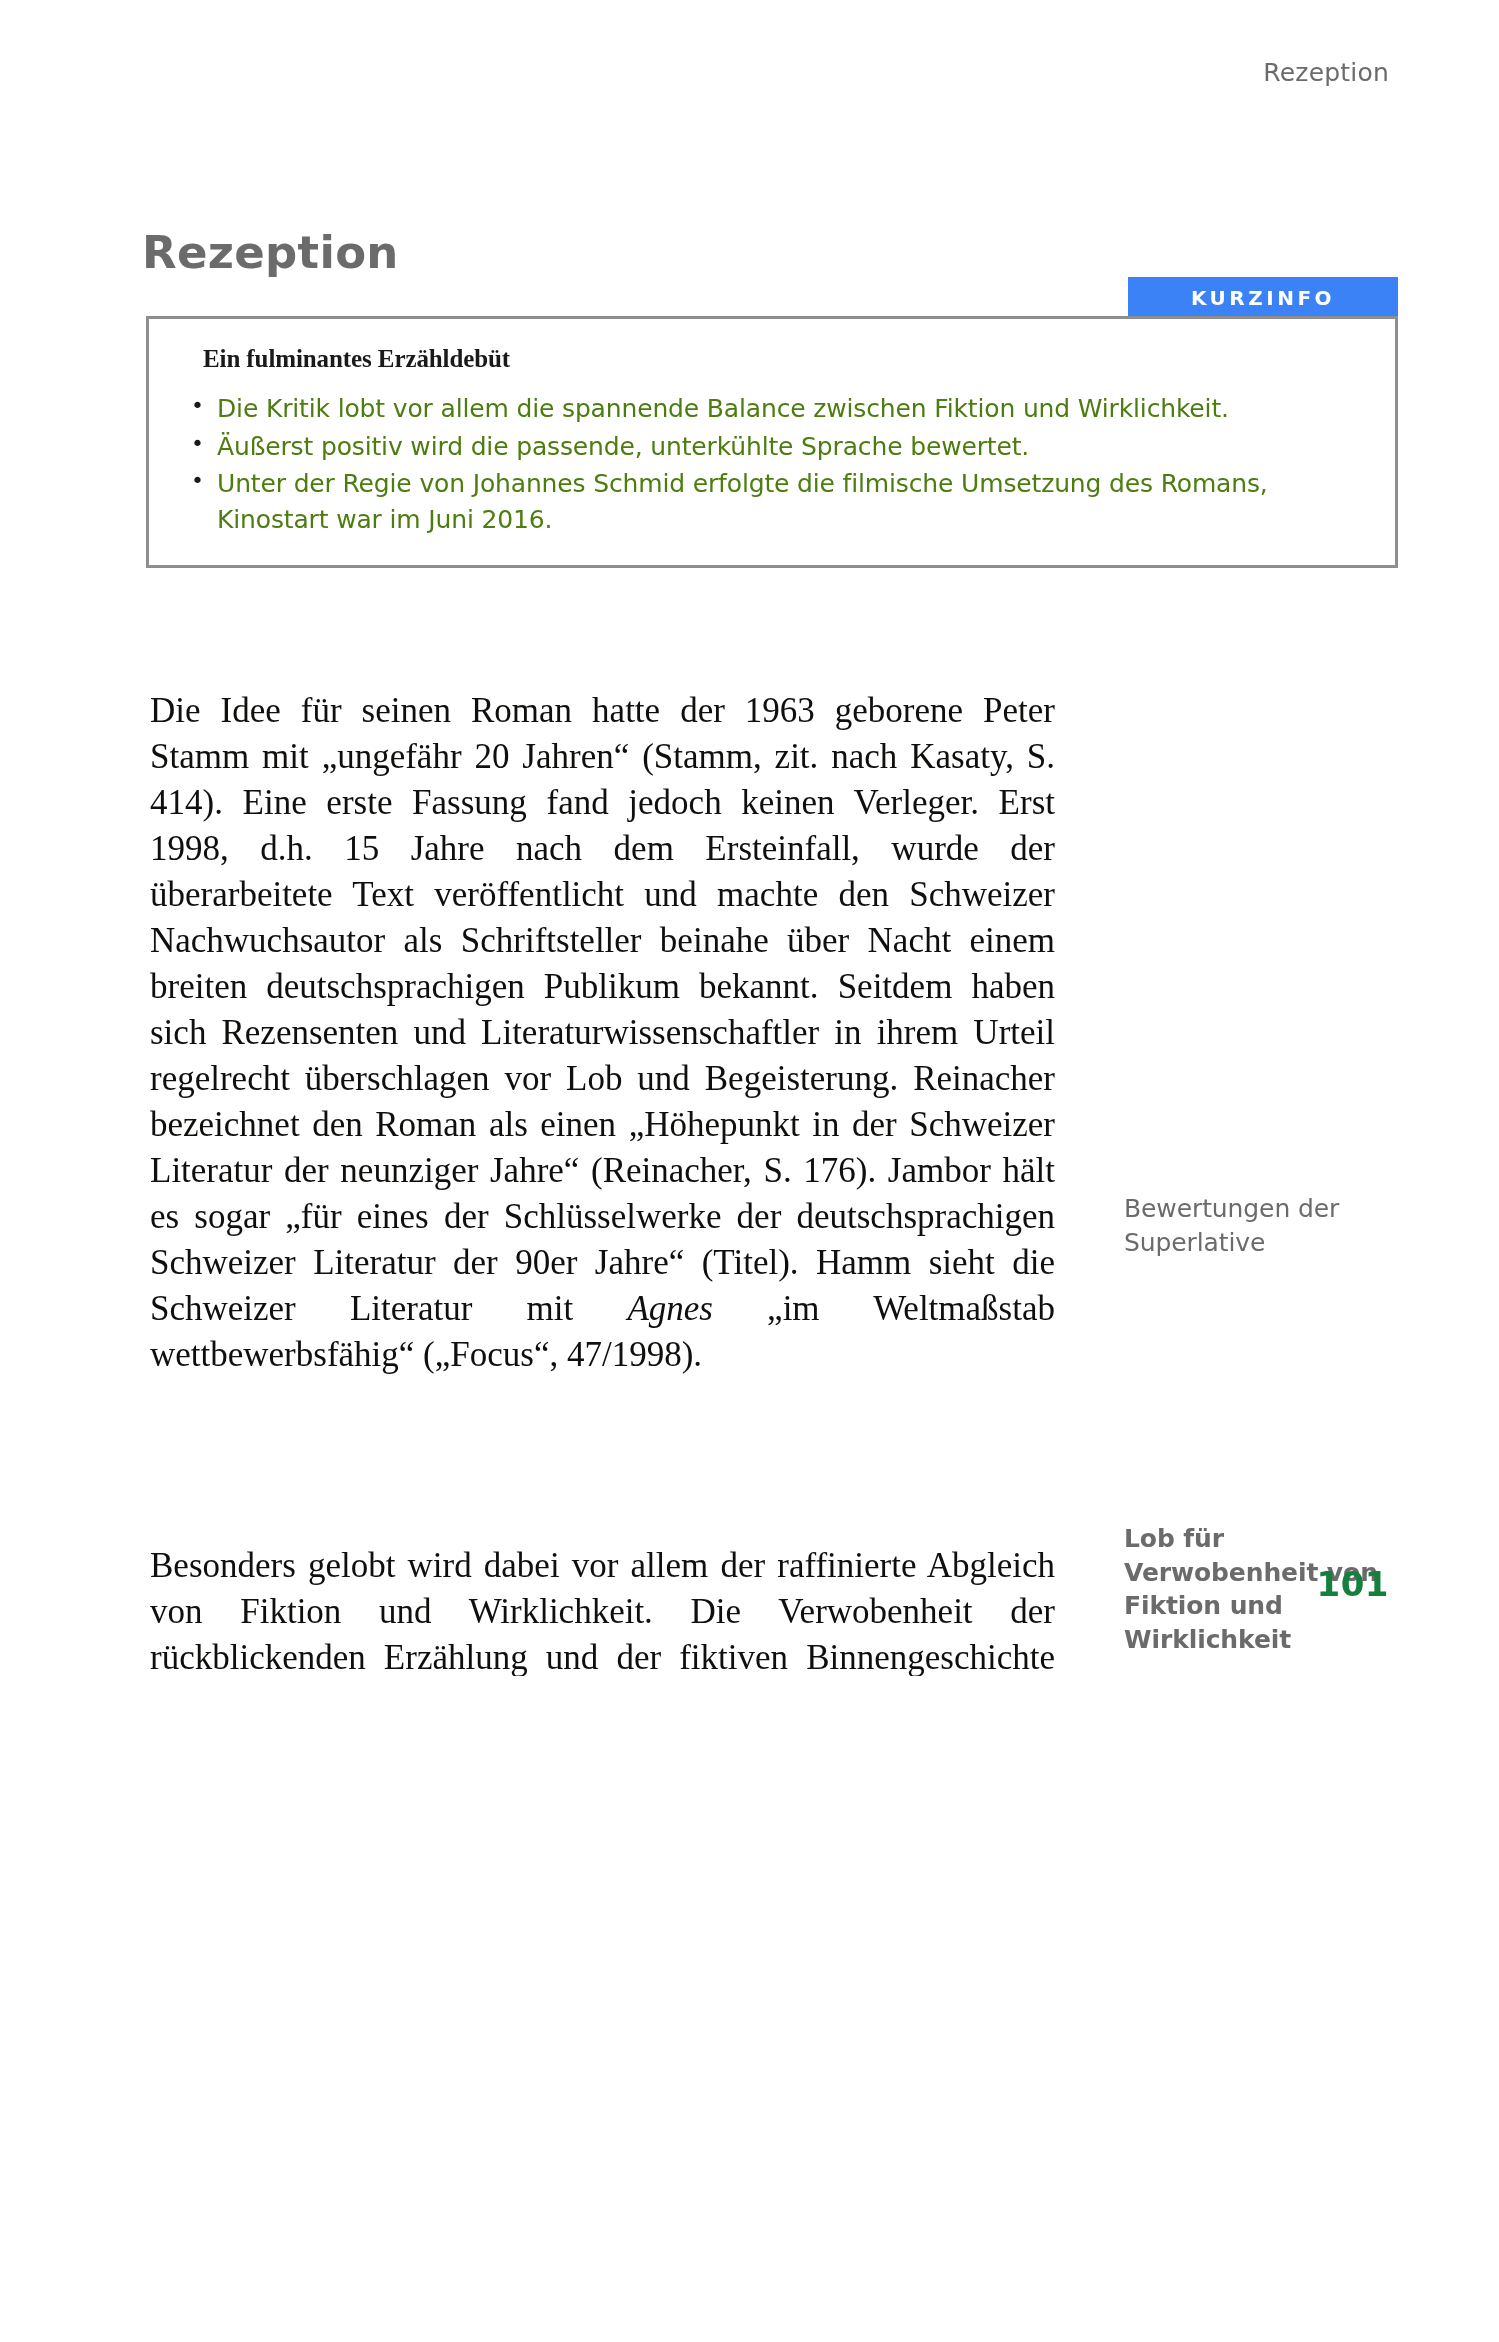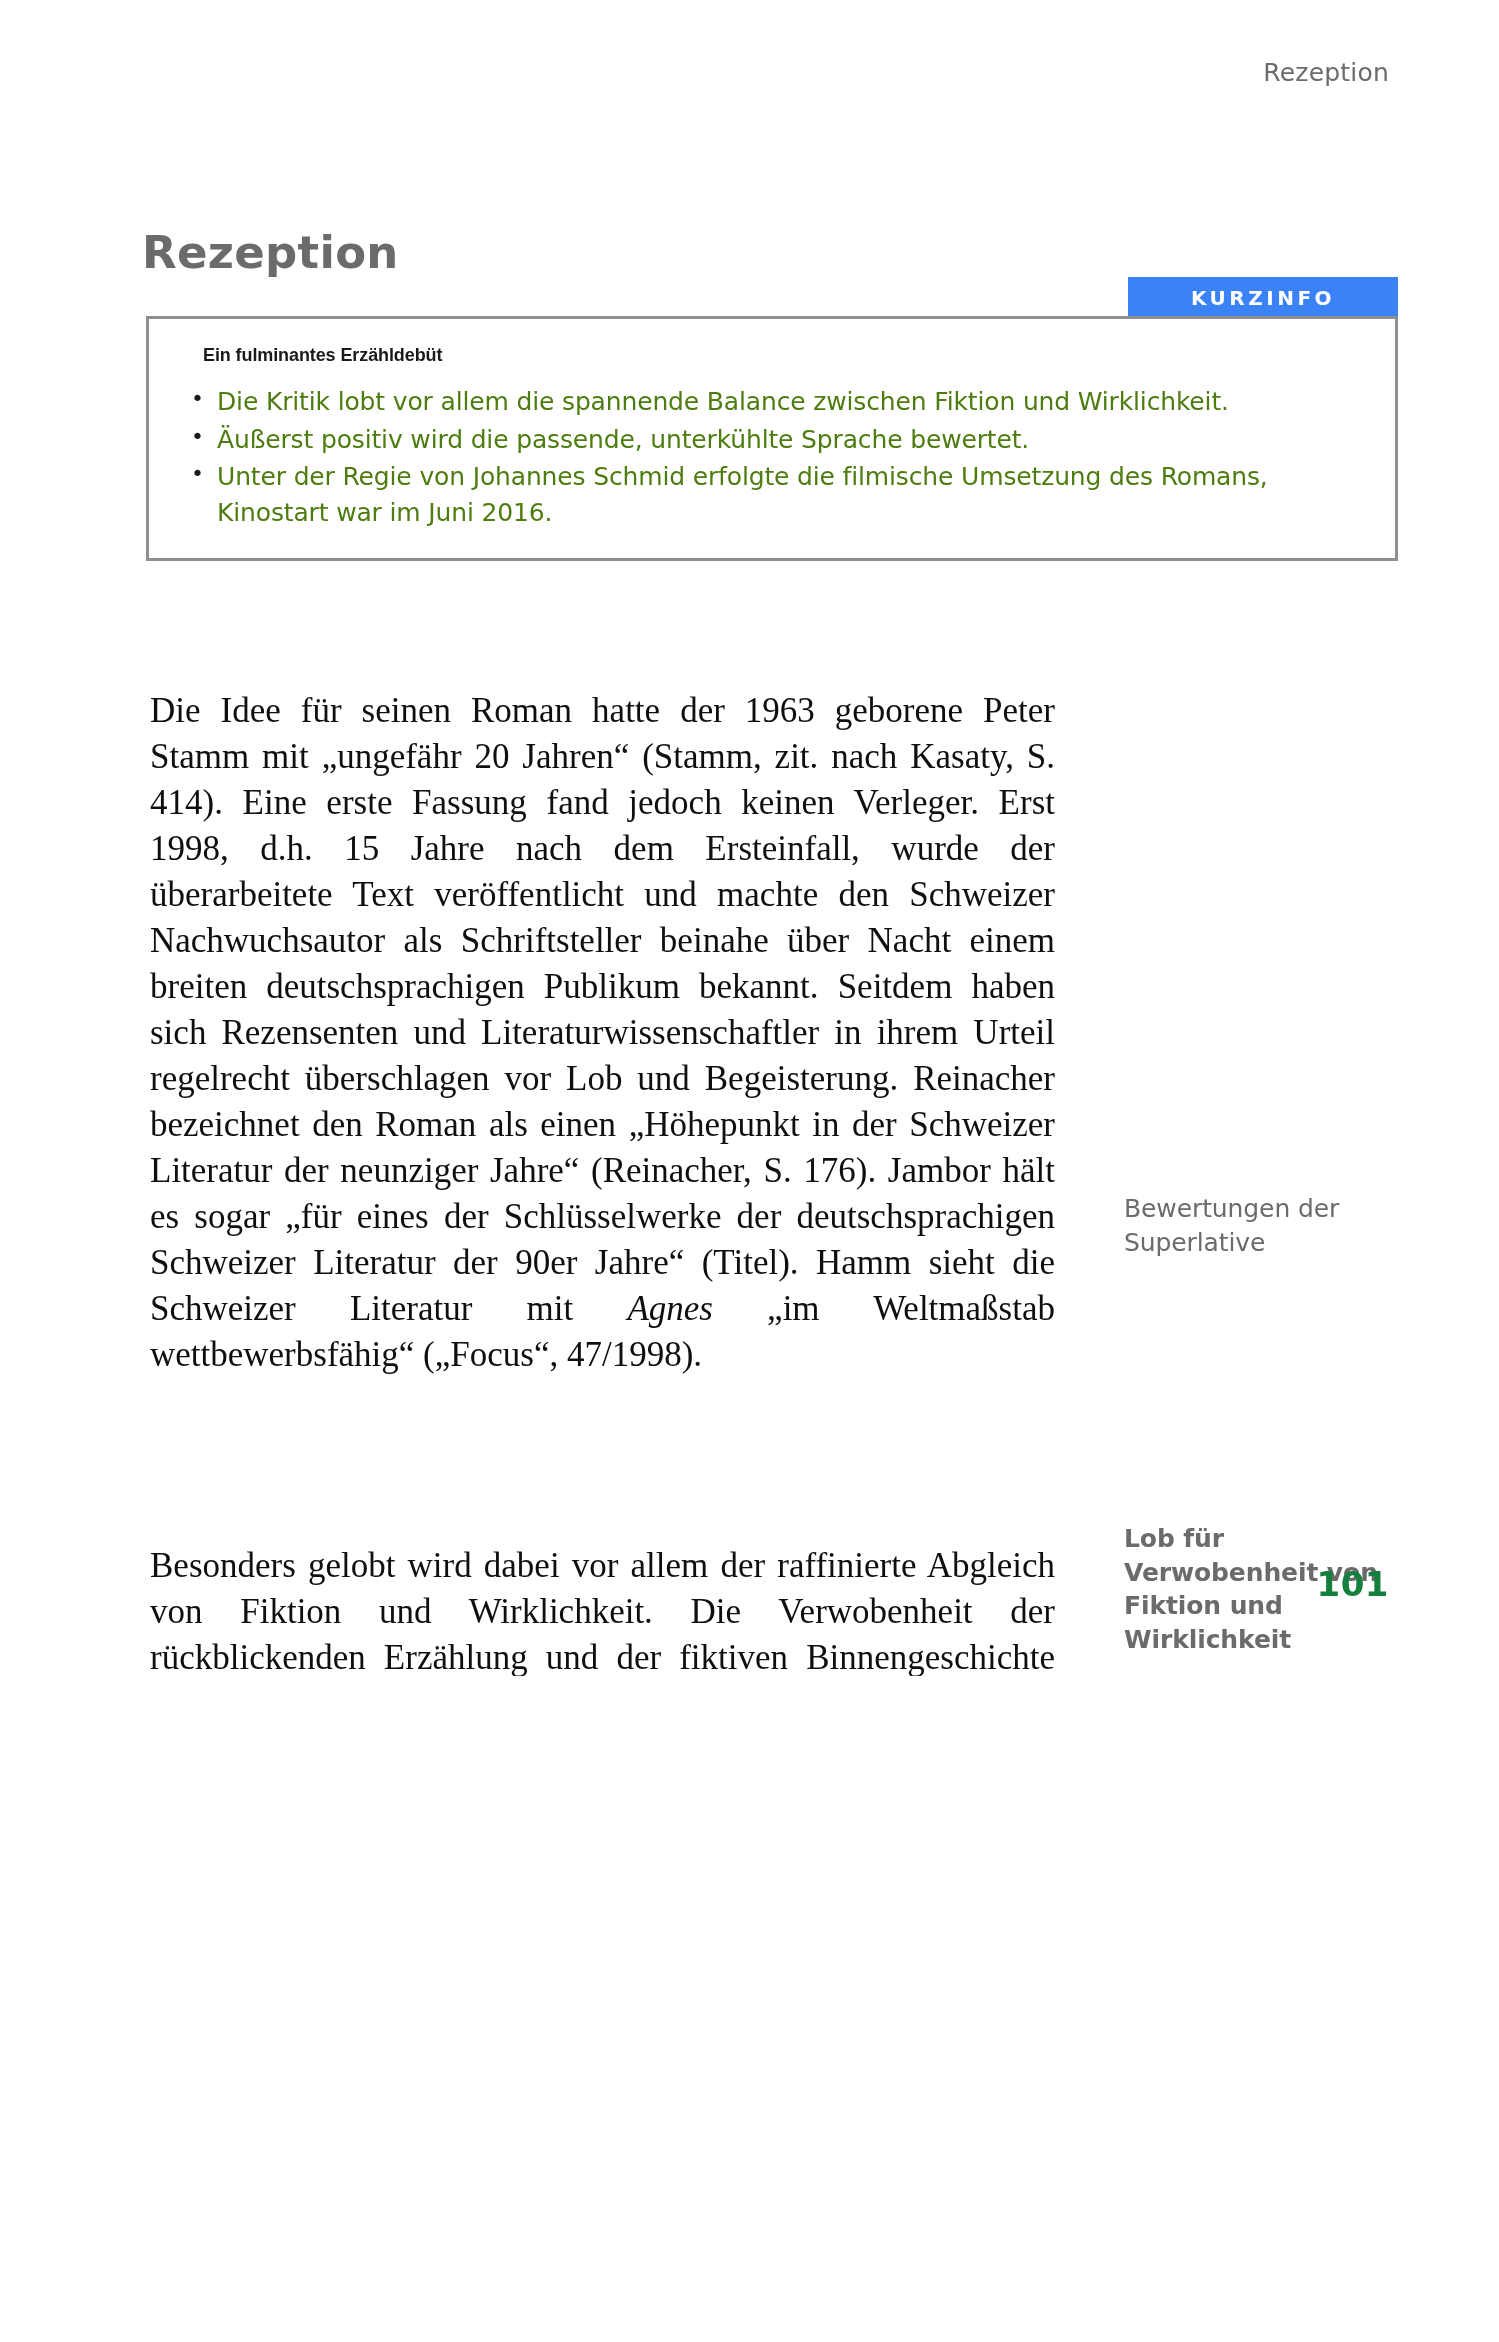--- a/index.html
+++ b/index.html
@@ -61,22 +61,22 @@
     position: absolute;
     top: 316px;
     left: 146px;
     width: 1252px;
     border: 3px solid #8e8e8e;
     background: #ffffff;
     box-sizing: border-box;
     padding: 26px 34px 26px 32px;
   }
   .kurzinfo-heading {
-    font-family: Liberation Sans, sans-serif;
-    font-size: 18px;
+    font-family: Liberation Serif, serif;
+    font-size: 25px;
     font-weight: bold;
     color: #1a1a1a;
     margin: 0 0 18px 22px;
     letter-spacing: -0.1px;
   }
   .kurzinfo-list {
     margin: 0;
     padding: 0;
     list-style: none;
   }

